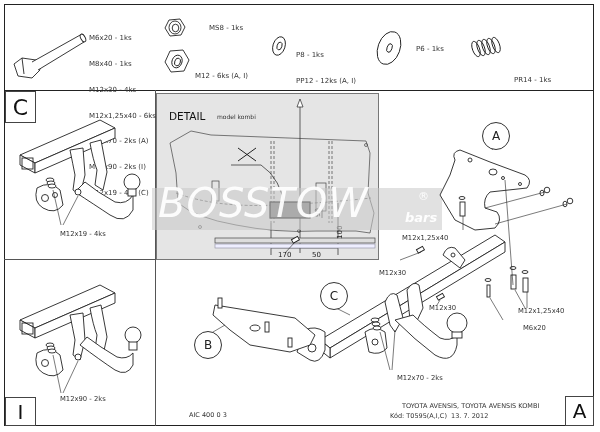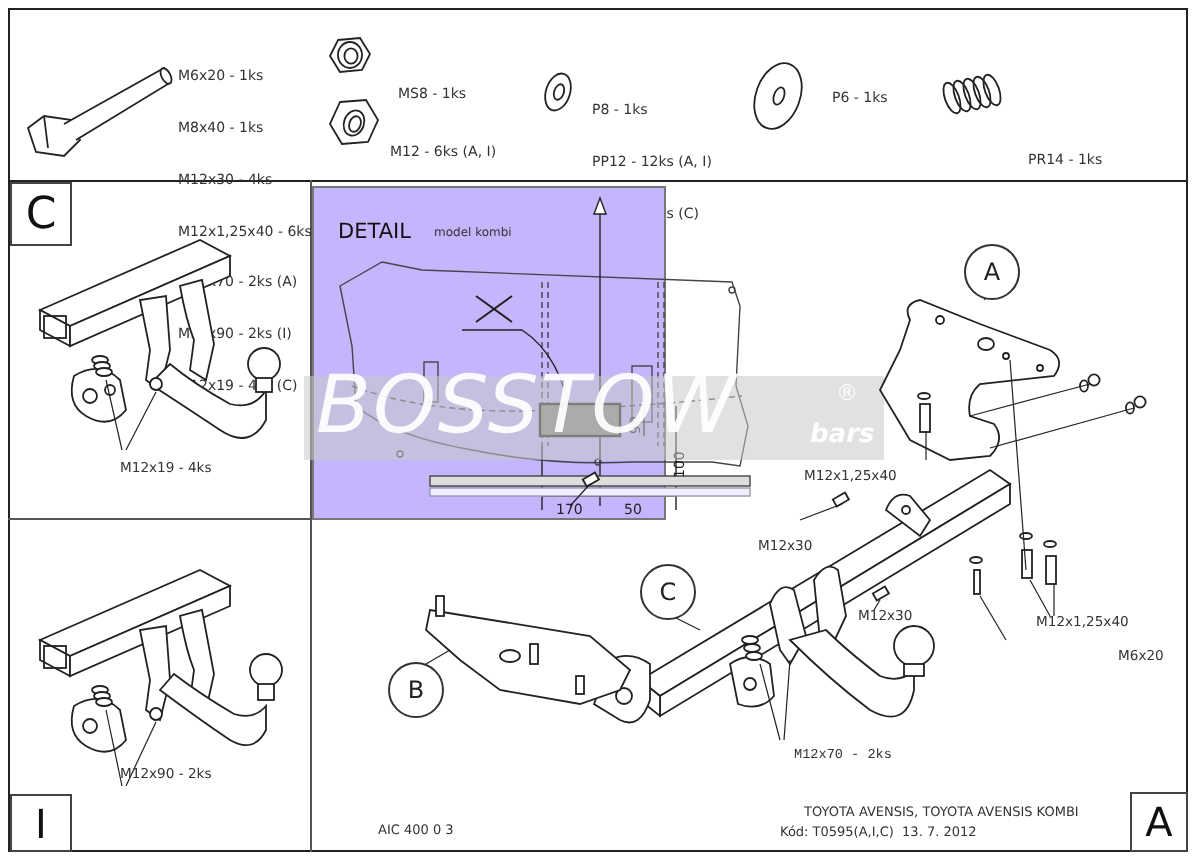--- a/index.html
+++ b/index.html
@@ -10,22 +10,22 @@
   .hline { position:absolute; height:0; border-top:1.5px solid #222; }
   .vline { position:absolute; width:0; border-left:1px solid #666; }
   .txt { position:absolute; font-size:7px; line-height:8.6px; color:#333; white-space:pre; }
   .txt-s { font-size:6.8px; }
   .label-box { position:absolute; border:1px solid #444; background:#fff;
                display:flex; align-items:center; justify-content:center;
                font-size:22px; color:#111; box-sizing:border-box; }
   .circle-callout { position:absolute; border:1px solid #333; border-radius:50%;
                     background:#fff; display:flex; align-items:center; justify-content:center;
                     font-size:12px; color:#222; box-sizing:border-box; }
-  .detail-box { position:absolute; left:156px; top:93px; width:177px; height:167px;
-                border:1px solid #777; box-sizing:border-box; background:#c4b5fd; }
+  .detail-box { position:absolute; left:156px; top:93px; width:223px; height:167px;
+                border:1px solid #777; box-sizing:border-box; background:#e5e5e5; }
   .detail-title { position:absolute; left:12px; top:16px; font-size:10.5px; color:#111; }
   .detail-sub { position:absolute; left:60px; top:19px; font-size:6px; color:#333; }
   .watermark { position:absolute; left:152px; top:188px; width:290px; height:42px;
                background:rgba(200,200,200,0.55); }
   .wm-text { position:absolute; left:158px; top:180px; font-size:40px; font-weight:normal;
              font-style:italic; color:rgba(255,255,255,0.92); letter-spacing:1px;
              font-family:"DejaVu Sans", sans-serif; }
   .wm-bars { position:absolute; left:405px; top:210px; font-size:13px; font-style:italic;
              font-weight:bold; color:rgba(255,255,255,0.95); }
   .wm-reg { position:absolute; left:418px; top:190px; font-size:11px; color:rgba(255,255,255,0.95); }
@@ -60,21 +60,21 @@
   <div>M12x19 - 4ks (C)</div>
 </div>
 
 <svg style="left:164px; top:16px;" width="22" height="22" viewBox="0 0 22 22">
   <g fill="#fff" stroke="#222" stroke-width="0.9">
     <polygon points="5,4 16,3 21,11 17,19 6,20 1,12"></polygon>
     <ellipse cx="11" cy="11.5" rx="6" ry="6.5"></ellipse>
     <ellipse cx="11.5" cy="12" rx="3.3" ry="3.8"></ellipse>
   </g>
 </svg>
-<div class="txt" style="left:199px; top:24px;margin-top:19px;">MS8 - 1ks</div>
+<div class="txt" style="left:209px; top:24px;">MS8 - 1ks</div>
 
 <svg style="left:164px; top:48px;" width="26" height="26" viewBox="0 0 26 26">
   <g fill="#fff" stroke="#222" stroke-width="0.9">
     <polygon points="6,3 19,2 25,12 20,23 7,24 1,14"></polygon>
     <ellipse cx="13" cy="13.5" rx="5" ry="6.5" transform="rotate(20 13 13.5)"></ellipse>
     <ellipse cx="13.5" cy="14" rx="2.8" ry="4" transform="rotate(20 13.5 14)"></ellipse>
   </g>
 </svg>
 <div class="txt" style="left:195px; top:55px;text-align:right;">
   <div>M12 - 6ks (A, I)</div>
@@ -165,21 +165,21 @@
       <ellipse cx="36" cy="73" rx="4" ry="2"></ellipse>
       <ellipse cx="37" cy="76" rx="4" ry="2"></ellipse>
     </g>
     <circle cx="63" cy="82" r="3"></circle>
   </g>
   <g stroke="#222" stroke-width="0.6" fill="none">
     <line x1="38" y1="80" x2="46" y2="118"></line>
     <line x1="63" y1="86" x2="48" y2="118"></line>
   </g>
 </svg>
-<div class="txt txt-s" style="left:60px; top:383px;">M12x90 - 2ks</div>
+<div class="txt txt-s" style="left:60px; top:395px;">M12x90 - 2ks</div>
 <div class="label-box" style="left:5px; top:397px; width:31px; height:29px; font-size:20px;">I</div>
 
 <div class="detail-box">
   <div class="detail-title">DETAIL</div>
   <div class="detail-sub">model kombi</div>
 </div>
 <svg style="left:156px; top:93px;" width="223" height="167" viewBox="0 0 223 167">
   <g fill="none" stroke="#444" stroke-width="0.7">
 
     <path d="M14,50 L35,38 L55,42 L210,48 L214,60 L212,100 L218,120 L214,140 L200,138 L160,138 Q120,140 80,132 Q40,125 22,110 L20,80 Z"></path>
@@ -311,19 +311,19 @@
 </svg>
 
 <div class="circle-callout" style="left:482px; top:122px; width:28px; height:28px;">A</div>
 <div class="circle-callout" style="left:194px; top:331px; width:28px; height:28px;">B</div>
 <div class="circle-callout" style="left:320px; top:282px; width:28px; height:28px;">C</div>
 
 <div class="txt txt-s" style="left:402px; top:234px;">M12x1,25x40</div>
 <div class="txt txt-s" style="left:379px; top:269px;">M12x30</div>
 <div class="txt txt-s" style="left:429px; top:304px;">M12x30</div>
 <div class="txt txt-s" style="left:518px; top:307px;">M12x1,25x40</div>
-<div class="txt txt-s" style="left:524px; top:324px;padding-left:35px;">M6x20</div>
-<div class="txt txt-s" style="left:397px; top:374px;font-family:Liberation Mono, monospace;">M12x70 - 2ks</div>
+<div class="txt txt-s" style="left:488px; top:324px;padding-left:35px;">M6x20</div>
+<div class="txt txt-s" style="left:397px; top:374px;">M12x70 - 2ks</div>
 
 <div class="txt" style="left:164px; top:411px; font-size:6.5px;margin-left:25px;">AIC 400 0 3</div>
 <div class="txt" style="left:390px; top:402px; font-size:6.5px;margin-left:12px;">TOYOTA AVENSIS, TOYOTA AVENSIS KOMBI</div>
 <div class="txt" style="left:390px; top:412px; font-size:6.5px;">Kód: T0595(A,I,C)  13. 7. 2012</div>
 <div class="label-box" style="left:565px; top:396px; width:29px; height:30px; font-size:20px;">A</div>
 
 </body></html>

